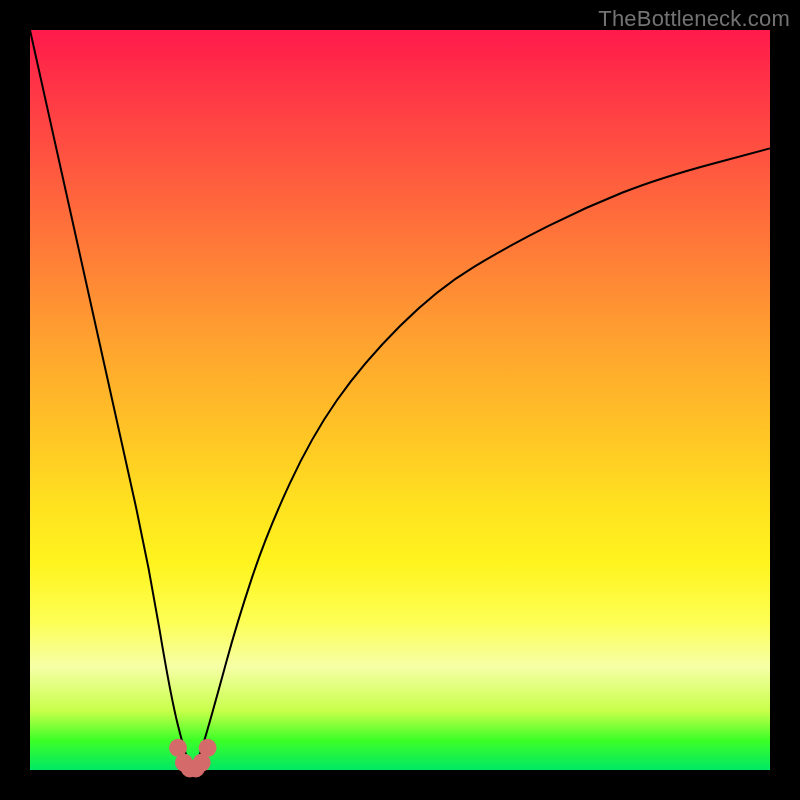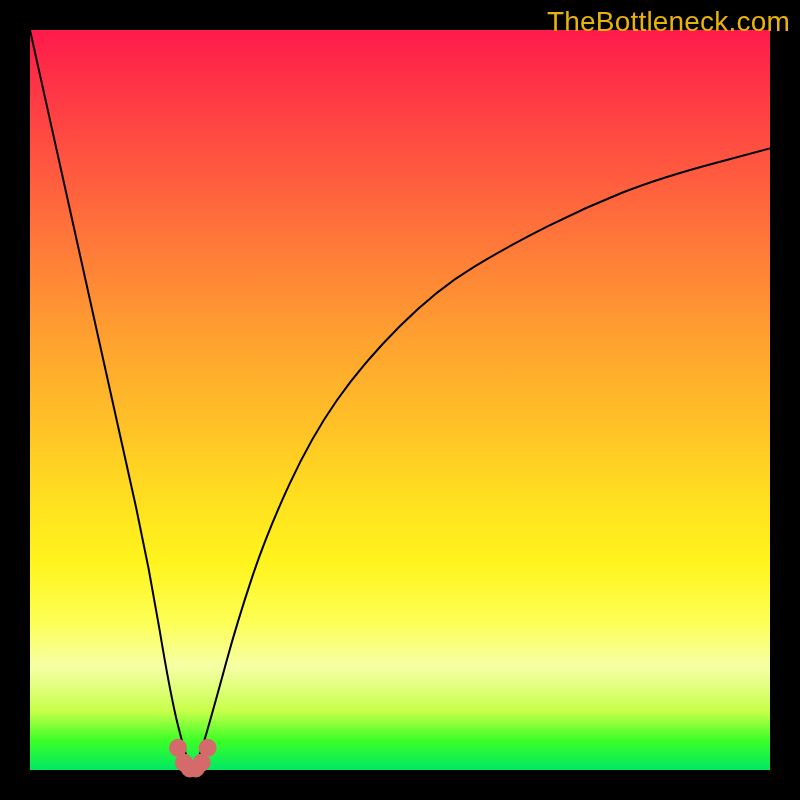--- a/index.html
+++ b/index.html
@@ -40,22 +40,22 @@
       #f6ffa6 86%,
       #c8ff4a 92%,
       #3cff27 96%,
       #00e865 100%
     );
   }
   .watermark {
     position: absolute;
     top: 6px;
     right: 10px;
-    color: #eab308;
-    font-size: 28px;
+    color: #737373;
+    font-size: 22px;
     font-weight: 500;
     letter-spacing: 0.2px;
     user-select: none;
   }
   svg.curve {
     position: absolute;
     left: 0;
     top: 0;
     width: 740px;
     height: 740px;

